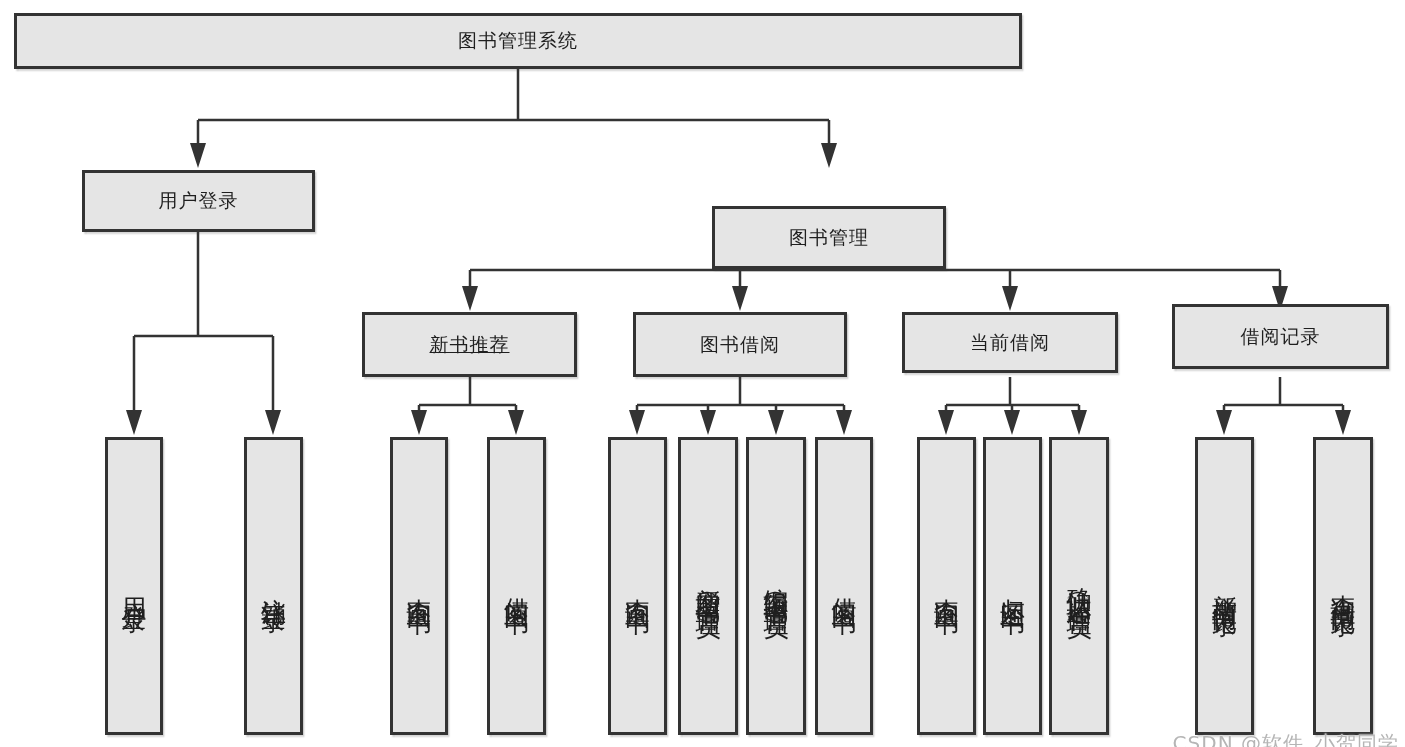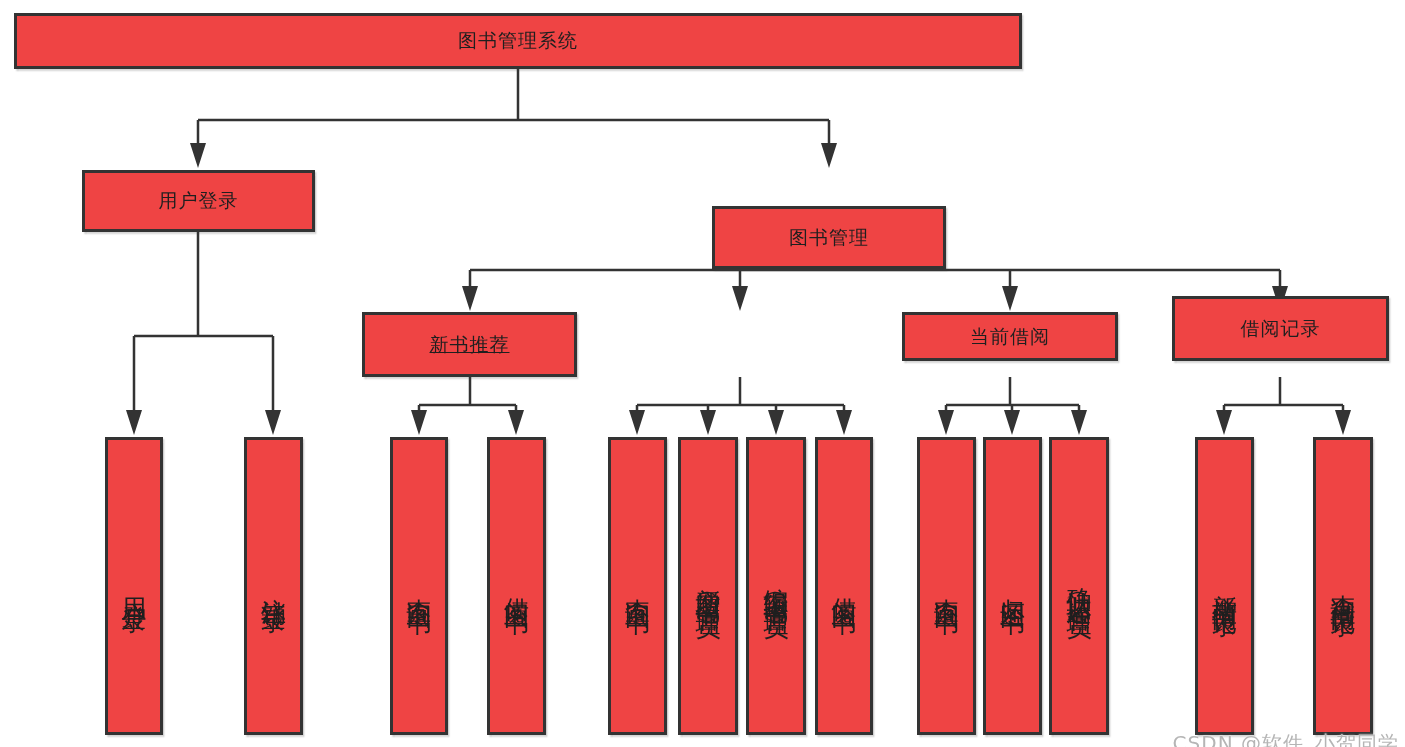--- a/index.html
+++ b/index.html
@@ -22,21 +22,21 @@
   }
   .connectors{
     position:absolute;
     left:0; top:0;
     width:1405px; height:747px;
     z-index:1;
   }
   .box{
     position:absolute;
     box-sizing:border-box;
-    background:#ef4444;
+    background:#e5e5e5;
     border:3px solid var(--line);
     display:flex;
     align-items:center;
     justify-content:center;
     color:var(--text);
     font-size:19px;
     letter-spacing:1px;
     z-index:2;
     box-shadow:1.5px 2px 1.5px rgba(60,60,60,0.25);
     white-space:nowrap;
@@ -48,22 +48,22 @@
     letter-spacing:4px;
     line-height:1;
     white-space:normal;
   }
   
   #n-root        {left:14px;  top:13px;  width:1008px; height:56px;}
   #n-user-login  {left:82px;  top:170px; width:233px;  height:62px;}
   #n-book-mgmt   {left:712px; top:170px; width:234px;  height:63px;margin-top:36px;}
   #n-new-rec     {left:362px; top:312px; width:215px;  height:65px;text-decoration:underline;}
   #n-borrowing   {left:633px; top:312px; width:214px;  height:65px;}
-  #n-current     {left:902px; top:312px; width:216px;  height:49px;}
-  #n-records     {left:1172px;top:296px; width:217px;  height:65px;}
+  #n-current     {left:902px; top:312px; width:216px;  height:61px;}
+  #n-records     {left:1172px;top:304px; width:217px;  height:65px;}
   .leaf{top:437px; height:298px;}
   #lf-1 {left:105px;  width:58px;}
   #lf-2 {left:244px;  width:59px;}
   #lf-3 {left:390px;  width:58px;}
   #lf-4 {left:487px;  width:59px;}
   #lf-5 {left:608px;  width:59px;}
   #lf-6 {left:678px;  width:60px;}
   #lf-7 {left:746px;  width:60px;}
   #lf-8 {left:815px;  width:58px;}
   #lf-9 {left:917px;  width:59px;}
@@ -144,20 +144,21 @@
       M1216 410 L1232 410 L1224 435 Z
       M1335 410 L1351 410 L1343 435 Z"></path>
   </svg>
 
   <div class="box" id="n-root">图书管理系统</div>
 
   <div class="box" id="n-user-login">用户登录</div>
   <div class="box" id="n-book-mgmt">图书管理</div>
 
   <div class="box" id="n-new-rec">新书推荐</div>
+  <div class="box" id="n-borrowing">图书借阅</div>
   <div class="box" id="n-current">当前借阅</div>
   <div class="box" id="n-records">借阅记录</div>
 
   <div class="box leaf" id="lf-1">用户登录</div>
   <div class="box leaf" id="lf-2">注销登录</div>
 
   <div class="box leaf" id="lf-3">查询图书</div>
   <div class="box leaf" id="lf-4">借阅图书</div>
 
   <div class="box leaf" id="lf-5">查询图书</div>

